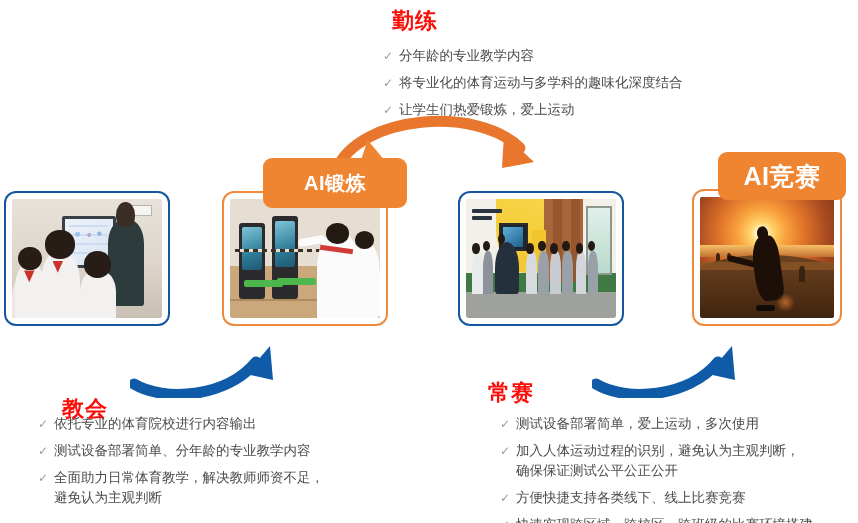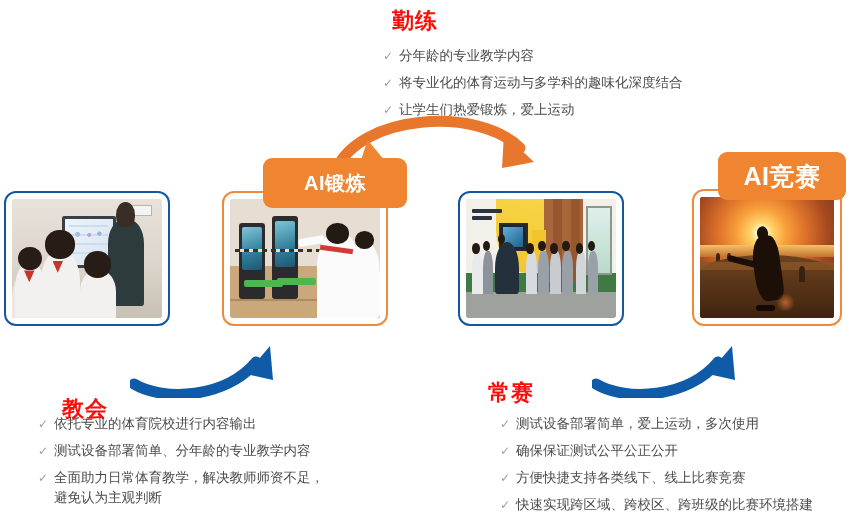--- a/index.html
+++ b/index.html
@@ -342,20 +342,21 @@
   <div class="heading" style="left:488px; top:378px;">常赛</div>
 
   <div class="bullets" style="left:500px; top:414px; width:352px;">
     <div class="li">
       <span class="ck">✓</span>
       <span class="tx"><span>测试设备部署简单，爱上运动，多次使用</span></span>
     </div>
     <div class="li">
       <span class="ck">✓</span>
       <span class="tx">
+        <span>加入人体运动过程的识别，避免认为主观判断，</span>
         <span class="cont">确保保证测试公平公正公开</span>
       </span>
     </div>
     <div class="li">
       <span class="ck">✓</span>
       <span class="tx"><span>方便快捷支持各类线下、线上比赛竞赛</span></span>
     </div>
     <div class="li">
       <span class="ck">✓</span>
       <span class="tx"><span>快速实现跨区域、跨校区、跨班级的比赛环境搭建</span></span>

